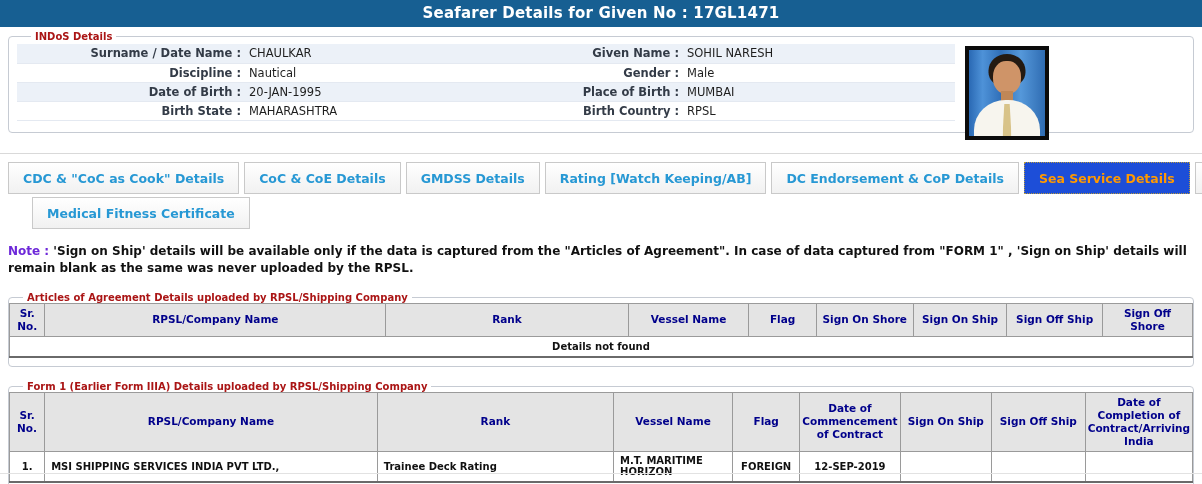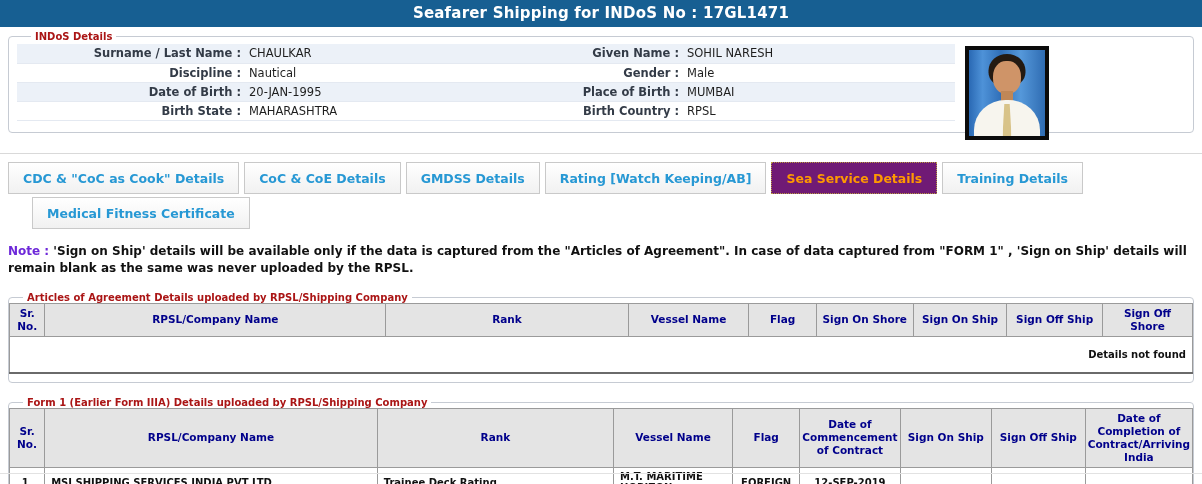--- a/index.html
+++ b/index.html
@@ -38,52 +38,52 @@
     background:#f7f5ee; border-radius:48% 48% 0 0 / 75% 75% 0 0; }
   .tie { position:absolute; bottom:0; left:50%; transform:translateX(-50%); width:9px; height:32px;
     background:#d8c389; clip-path:polygon(20% 0,80% 0,100% 100%,0 100%); }
 
   
   .tab-section { margin-top:20px; border-top:1px solid #d9d9d9; padding-top:8px; }
   .tab-row { display:flex; gap:5px; padding-left:8px; }
   .tab-row2 { margin-top:3px;padding-left:32px; }
   .tab { background:linear-gradient(#ffffff,#f1f1f1); border:1px solid #c9c9c9; color:#2798d4;
     font-weight:bold; font-size:12.5px; padding:8px 14px 7px; white-space:nowrap; cursor:pointer; }
-  .tab.active { color:#ff9900; border:1px dotted #b89b3e; background:#701a75; }
+  .tab.active { color:#ff9900; border:1px dotted #b89b3e; background:#1d4ed8; }
 
   
   .note { margin:14px 10px 0 8px; font-size:12px; font-weight:bold; color:#111; line-height:1.45; }
   .note .red { color:#6d28d9; }
 
   
   .data-fs { margin-top:14px; padding:0 0 8px; }
   table.data { width:100%; border-collapse:collapse; border:1px solid #7d7d7d; border-bottom:2px solid #6a6a6a; }
   table.data th { background:#e4e4e4; color:#00008b; font-size:10.5px; font-weight:bold;
     border:1px solid #9a9a9a; padding:3px 2px; text-align:center; line-height:1.25; }
   table.data td { border:1px solid #9a9a9a; font-size:10px; font-weight:bold; color:#111;
     padding:3px 6px; vertical-align:middle; }
   td.center { text-align:center; }
-  td.notfound { color:#ff0000; text-align:right; font-size:12px; font-weight:bold; height:36px; }
+  td.notfound { color:#ff0000; text-align:center; font-size:12px; font-weight:bold; height:20px; }
   .form1 td { height:30px; }
   .w1{width:3%} .w2{width:28.8%} .w3{width:20.5%} .w4{width:10.2%} .w5{width:5.7%}
   .w6{width:8.2%} .w7{width:7.9%} .w8{width:8.1%} .w9{width:7.6%}
 
   .bottom-line { position:absolute; left:0; right:0; top:473px; border-top:1px solid #e2e2e2; }
 </style>
 </head>
 <body>
 
-<div class="title-bar">Seafarer Shipping for INDoS No : 17GL1471</div>
+<div class="title-bar">Seafarer Details for Given No : 17GL1471</div>
 
 <fieldset class="indos-fs">
   <legend>INDoS Details</legend>
   <table class="details-table">
     <tbody>
         <tr class="stripe">
-      <td class="lbl c1">Surname / Last Name :</td>
+      <td class="lbl c1">Surname / Date Name :</td>
       <td class="c2">CHAULKAR</td>
       <td class="lbl c3">Given Name :</td>
       <td class="c4">SOHIL NARESH</td>
     </tr>
     <tr>
       <td class="lbl">Discipline :</td>
       <td>Nautical</td>
       <td class="lbl">Gender :</td>
       <td>Male</td>
     </tr>
@@ -111,20 +111,21 @@
     </div>
   </div>
 </fieldset>
 
 <div class="tab-section">
   <div class="tab-row">
     <div class="tab">CDC &amp; "CoC as Cook" Details</div>
     <div class="tab">CoC &amp; CoE Details</div>
     <div class="tab">GMDSS Details</div>
     <div class="tab">Rating [Watch Keeping/AB]</div>
+    <div class="tab">DC Endorsement &amp; CoP Details</div>
     <div class="tab active">Sea Service Details</div>
     <div class="tab">Training Details</div>
   </div>
   <div class="tab-row tab-row2">
     <div class="tab">Medical Fitness Certificate</div>
   </div>
 </div>
 
 <div class="note"><span class="red">Note :</span><span> 'Sign on Ship' details will be available only if the data is captured from the "Articles of Agreement". In case of data captured from "FORM 1" , 'Sign on Ship' details will remain blank as the same was never uploaded by the RPSL.</span></div>
 

